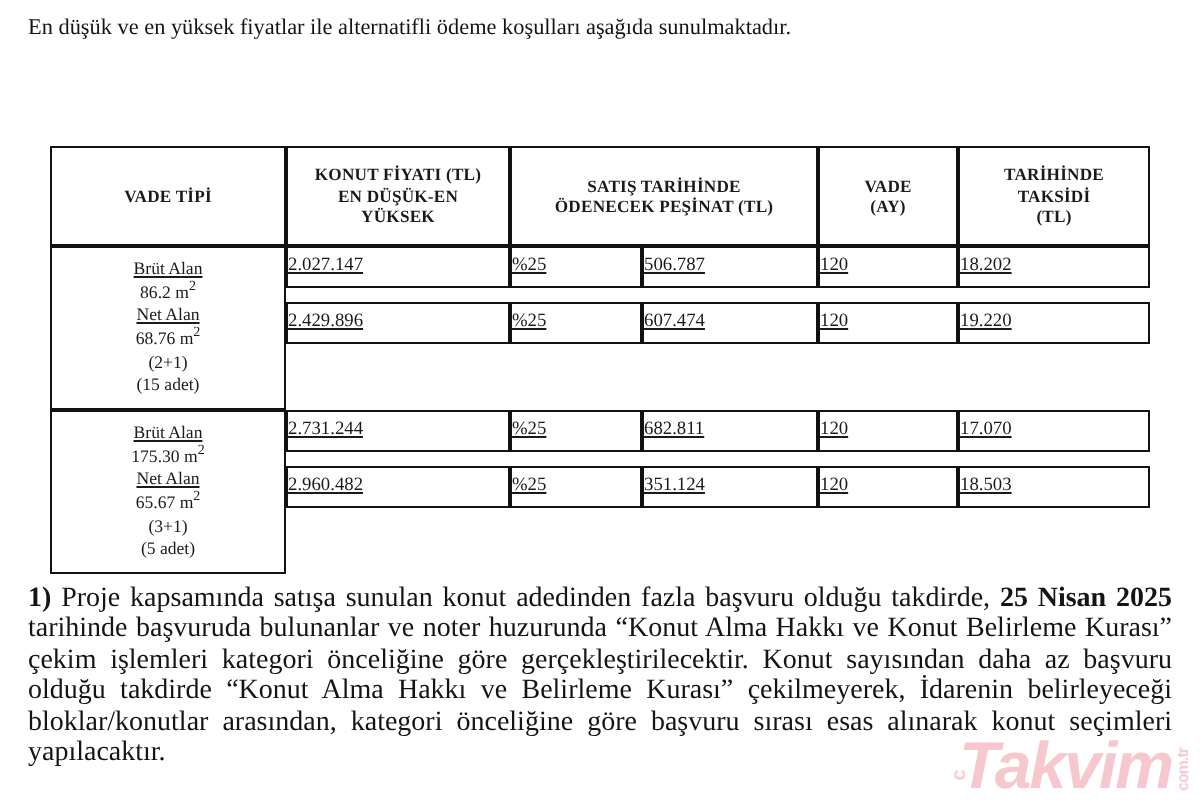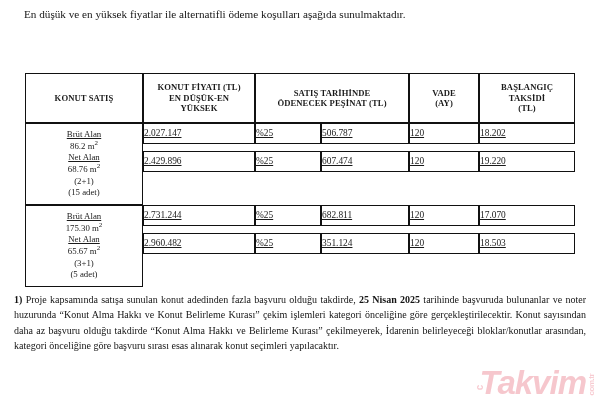--- a/index.html
+++ b/index.html
@@ -12,21 +12,21 @@
     background: #ffffff;
     font-family: "Liberation Serif", "DejaVu Serif", serif;
     color: #1a1a1a;
     position: relative;
     overflow: hidden;
   }
 
   
   .intro {
     position: absolute;
-    left: 24px;
+    left: 14px;
     top: 7px;
     width: 572px;
     font-size: 11.2px;
     line-height: 14px;
     color: #141414;
   }
 
   
   .table-wrap {
     position: absolute;
@@ -94,21 +94,21 @@
     background: transparent;
     height: 26px;
   }
 
   
   .footnote {
     position: absolute;
     left: 14px;
     top: 292px;
     width: 572px;
-    font-size: 10px;
+    font-size: 14px;
     line-height: 15.4px;
     text-align: justify;
     color: #141414;
   }
   .footnote b { font-weight: bold; }
 
   
   .watermark {
     position: absolute;
     right: 4px;
@@ -159,36 +159,36 @@
       <col style="width:118px">
       <col style="width:112px">
       <col style="width:66px">
       <col style="width:88px">
       <col style="width:70px">
       <col style="width:96px">
     </colgroup>
 
     <tbody>
         <tr>
-      <th class="hcell">KONUT SATIŞ</th>
+      <th class="hcell">VADE TİPİ</th>
       <th class="hcell">
         <span>KONUT FİYATI (TL)</span><br>
         <span>EN DÜŞÜK-EN</span><br>
         <span>YÜKSEK</span>
       </th>
       <th class="hcell" colspan="2">
         <span>SATIŞ TARİHİNDE</span><br>
         <span>ÖDENECEK PEŞİNAT (TL)</span>
       </th>
       <th class="hcell">
         <span>VADE</span><br>
         <span>(AY)</span>
       </th>
       <th class="hcell">
-        <span>BAŞLANGIÇ</span><br>
+        <span>TARİHİNDE</span><br>
         <span>TAKSİDİ</span><br>
         <span>(TL)</span>
       </th>
     </tr>
 
     <tr>
       <td class="typecell" rowspan="5">
         <span class="lbl">Brüt Alan</span><br>
         <span>86.2 m</span><span class="sup">2</span><br>
         <span class="lbl">Net Alan</span><br>

